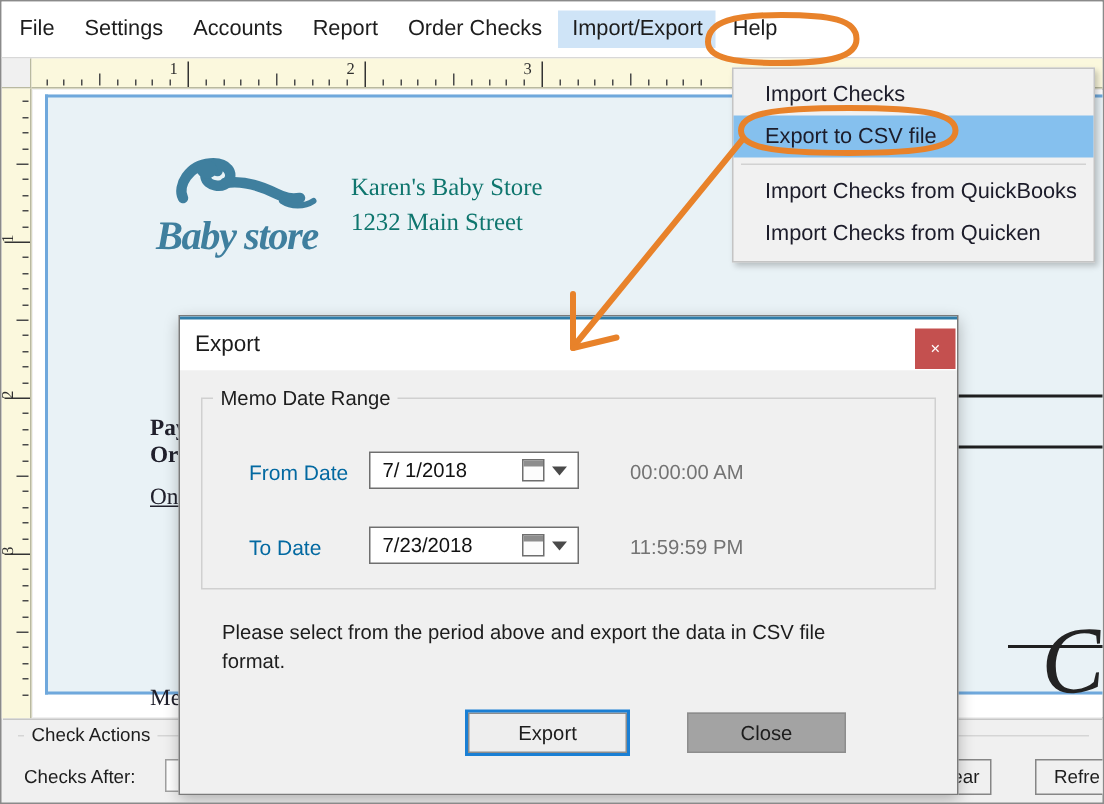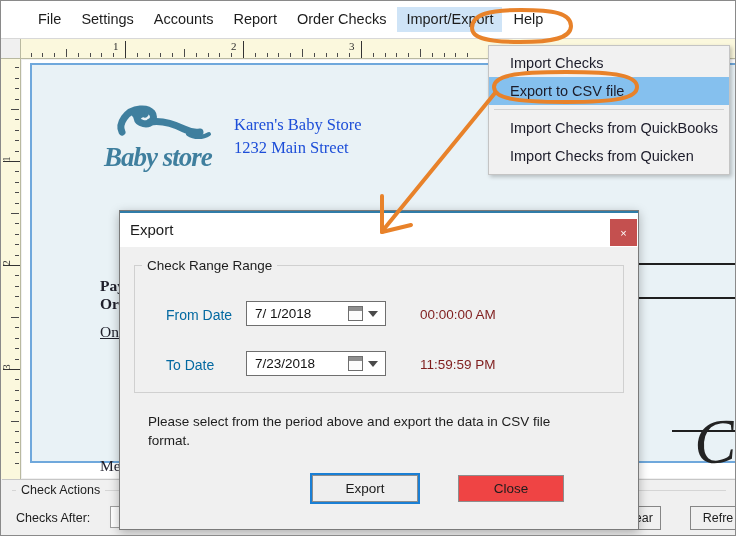--- a/index.html
+++ b/index.html
@@ -18,21 +18,21 @@
     overflow: hidden;
   }
 
   
   #menubar {
     position: absolute; left: 0; top: 0;
     width: 736px; height: 38px;
     background: #ffffff;
     border-bottom: 1px solid #d8d8d8;
     display: flex; align-items: center;
-    padding-left: 28px;
+    padding-left: 3px;
   }
   .menu-item {
     font-size: 14.5px;
     color: #1d1d1d;
     padding: 4px 9px;
     margin-right: 2px;
     white-space: nowrap;
     line-height: 1.2;
     cursor: default;
   }
@@ -115,21 +115,21 @@
     font-size: 27px;
     color: #3f7f9e;
     font-weight: bold;
     letter-spacing: -1px;
   }
   #check-addr {
     position: absolute; left: 202px; top: 48px;
     font-family: "Liberation Serif", serif;
     font-size: 16.5px;
     line-height: 1.42;
-    color: #1d4ed8;
+    color: #0f766e;
   }
   #pay-to {
     position: absolute; left: 68px; top: 212px;
     font-family: "Liberation Serif", serif;
     font-size: 15.5px;
     line-height: 1.15;
     color: #20202c;
     font-weight: 600;
   }
   #amt-words {
@@ -296,32 +296,32 @@
   }
   .cal-arrow {
     position: absolute; right: 7px; top: 9px;
     width: 0; height: 0;
     border-left: 5px solid transparent;
     border-right: 5px solid transparent;
     border-top: 6px solid #4a4a4a;
   }
   .time-val {
     position: absolute;
-    font-size: 13.5px; color: #7f1d1d;
+    font-size: 13.5px; color: #737373;
   }
   #dlg-msg {
     position: absolute; left: 28px; top: 166px;
     font-size: 13.5px; color: #1d1d1d;
     line-height: 1.4;
     width: 420px;
   }
   .dlg-btn {
     position: absolute; top: 228px;
     width: 106px; height: 27px;
-    background: #ef4444;
+    background: #a3a3a3;
     border: 1px solid #8d8d8d;
     font-size: 13.5px; color: #1d1d1d;
     display: flex; align-items: center; justify-content: center;
     cursor: pointer;
   }
   #btn-export {
     left: 192px;
     outline: 2px solid #1a7fd4;
     outline-offset: 0px;
     background: #eeeeee;
@@ -514,21 +514,21 @@
 
   <div id="dialog">
     <div id="dlg-titlebar">
       <div id="dlg-title">Export</div>
       <div id="dlg-close">×</div>
     </div>
 
     <div id="dlg-body">
 
       <div id="fieldset"></div>
-      <div id="fieldset-legend">Check Range Range</div>
+      <div id="fieldset-legend">Memo Date Range</div>
 
       <div class="fld-label" style="left:46px; top:60px;">From Date</div>
       <div class="date-box" style="left:126px; top:54px;">
         <span>7/  1/2018</span>
         <span class="cal-icon"></span>
         <span class="cal-arrow"></span>
       </div>
       <div class="time-val" style="left:300px; top:60px;">00:00:00 AM</div>
 
       <div class="fld-label" style="left:46px; top:110px;">To Date</div>

